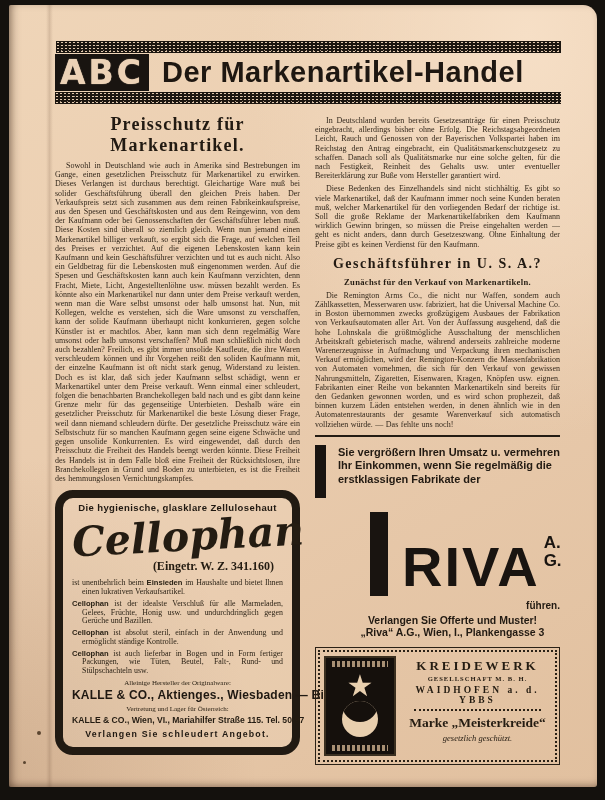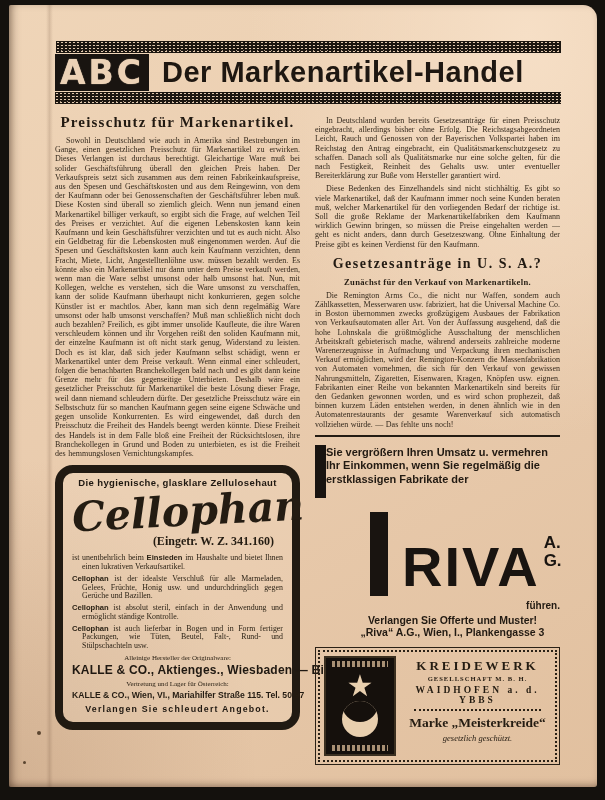--- a/index.html
+++ b/index.html
@@ -40,21 +40,21 @@
   .main-title{
     flex:1;display:flex;align-items:center;padding-left:13px;
     font-family:"Liberation Sans",sans-serif;font-weight:bold;font-size:29px;color:#1e1711;
     letter-spacing:.5px;white-space:nowrap;
   }
 
   
   .columns{display:flex;gap:15px;margin-top:6px;}
   .col{width:245px;}
   .art-heading{
-    font-family:"Liberation Serif",serif;font-weight:bold;font-size:15px;color:#221a12;
+    font-family:"Liberation Serif",serif;font-weight:bold;font-size:18px;color:#221a12;
     text-align:center;letter-spacing:1.2px;margin:4px 0 5px;
   }
   .bodytext{
     font-size:8px;line-height:9.2px;text-align:justify;color:#33281c;margin:0 0 4px;
     text-indent:11px;word-spacing:.5px;
   }
   .sub-heading{
     font-weight:bold;font-size:8.6px;text-align:center;color:#261d13;margin:1px 0 4px;letter-spacing:.3px;
   }
   .usa-heading{margin-top:7px;font-size:14px;letter-spacing:1.5px;}
@@ -77,21 +77,21 @@
   .cello-small{font-size:7px;text-align:center;color:#2c2316;margin-top:3px;}
   .kalle-main{font-family:"Liberation Sans",sans-serif;font-weight:bold;font-size:12px;
     text-align:center;color:#1f1811;letter-spacing:.2px;margin-top:1px;white-space:nowrap;}
   .kalle-sub{font-family:"Liberation Sans",sans-serif;font-weight:bold;font-size:8.6px;
     text-align:center;color:#241c12;margin-top:2px;white-space:nowrap;}
   .cello-cta{font-family:"Liberation Sans",sans-serif;font-weight:bold;font-size:8.8px;
     text-align:center;color:#1f1811;letter-spacing:1.2px;margin-top:4px;}
 
   
   .riva-rule{border:none;border-top:2px solid #241c13;margin:6px 0 8px;}
-  .riva-intro{display:flex;gap:0;}
+  .riva-intro{display:flex;gap:12px;}
   .riva-bar1{width:11px;height:53px;background:#191410;flex:none;}
   .riva-intro-text{font-family:"Liberation Sans",sans-serif;font-weight:bold;font-size:11px;
     line-height:13.5px;color:#221a12;padding-top:1px;}
   .riva-main{display:flex;align-items:flex-end;margin-top:14px;}
   .riva-bar2{width:18px;height:84px;background:#191410;margin-left:55px;flex:none;}
   .riva-word{font-family:"Liberation Sans",sans-serif;font-weight:bold;font-size:56px;line-height:58px;
     letter-spacing:2px;color:#191410;margin-left:14px;margin-top:20px;}
   .riva-ag{font-family:"Liberation Sans",sans-serif;font-weight:bold;font-size:17px;line-height:18px;
     color:#191410;margin-left:4px;padding-bottom:26px;}
   .riva-fuehren{font-family:"Liberation Sans",sans-serif;font-weight:bold;font-size:10px;
@@ -163,21 +163,21 @@
           <div class="kalle-main">KALLE &amp; CO., Aktienges., Wiesbaden — Biebrich</div>
           <div class="cello-small">Vertretung und Lager für Österreich:</div>
           <div class="kalle-sub">KALLE &amp; CO., Wien, VI., Mariahilfer Straße 115.  Tel. 50-97</div>
           <div class="cello-cta">Verlangen Sie schleudert Angebot.</div>
         </div>
       </div>
 
       <div class="col">
         <p class="bodytext" style="margin-top:6px">In Deutschland wurden bereits Gesetzesanträge für einen Preisschutz eingebracht, allerdings bisher ohne Erfolg. Die Reichstagsabgeordneten Leicht, Rauch und Genossen von der Bayerischen Volkspartei haben im Reichstag den Antrag eingebracht, ein Qualitätsmarkenschutzgesetz zu schaffen. Danach soll als Qualitätsmarke nur eine solche gelten, für die nach Festigkeit, Reinheit des Gehalts usw. unter eventueller Bereiterklärung zur Buße vom Hersteller garantiert wird.</p>
         <p class="bodytext">Diese Bedenken des Einzelhandels sind nicht stichhältig. Es gibt so viele Markenartikel, daß der Kaufmann immer noch seine Kunden beraten muß, welcher Markenartikel für den vorliegenden Bedarf der richtige ist. Soll die große Reklame der Markenartikelfabriken dem Kaufmann wirklich Gewinn bringen, so müssen die Preise eingehalten werden — geht es nicht anders, dann durch Gesetzeszwang. Ohne Einhaltung der Preise gibt es keinen Verdienst für den Kaufmann.</p>
-        <div class="art-heading usa-heading">Gesetzesanträge in U. S. A.?</div>
+        <div class="art-heading usa-heading">Geschäftsführer in U. S. A.?</div>
         <div class="sub-heading">Zunächst für den Verkauf von Markenartikeln.</div>
         <p class="bodytext">Die Remington Arms Co., die nicht nur Waffen, sondern auch Zählkassetten, Messerwaren usw. fabriziert, hat die Universal Machine Co. in Boston übernommen zwecks großzügigem Ausbaues der Fabrikation von Verkaufsautomaten aller Art. Von der Auffassung ausgehend, daß die hohe Lohnskala die größtmögliche Ausschaltung der menschlichen Arbeitskraft gebieterisch mache, während anderseits zahlreiche moderne Warenerzeugnisse in Aufmachung und Verpackung ihren mechanischen Verkauf ermöglichen, wird der Remington-Konzern die Massenfabrikation von Automaten vornehmen, die sich für den Verkauf von gewissen Nahrungsmitteln, Zigaretten, Eisenwaren, Kragen, Knöpfen usw. eignen. Fabrikanten einer Reihe von bekannten Markenartikeln sind bereits für den Gedanken gewonnen worden, und es wird schon prophezeit, daß binnen kurzem Läden entstehen werden, in denen ähnlich wie in den Automatenrestaurants der gesamte Warenverkauf sich automatisch vollziehen würde. — Das fehlte uns noch!</p>
 
         <div>
           <hr class="riva-rule">
           <div class="riva-intro">
             <div class="riva-bar1"></div>
             <div class="riva-intro-text">Sie vergrößern Ihren Umsatz u. vermehren Ihr Einkommen, wenn Sie regelmäßig die erstklassigen Fabrikate der</div>
           </div>
           <div class="riva-main">

